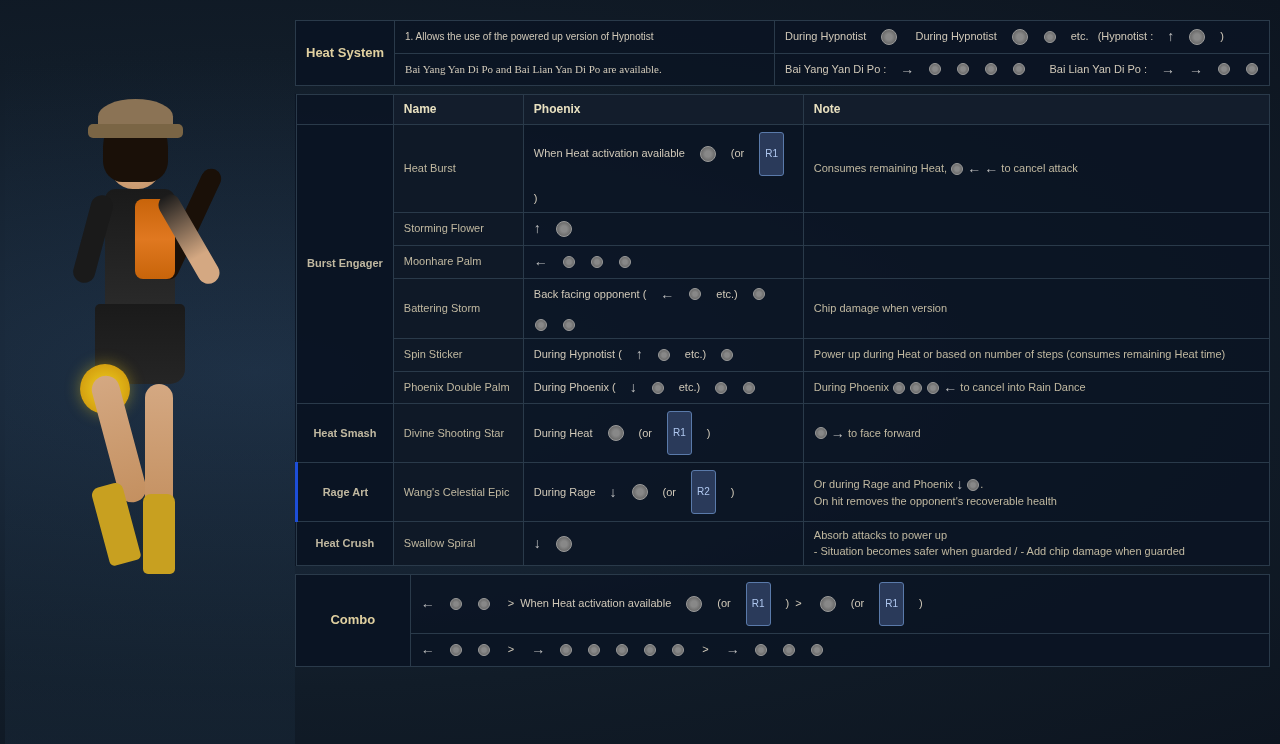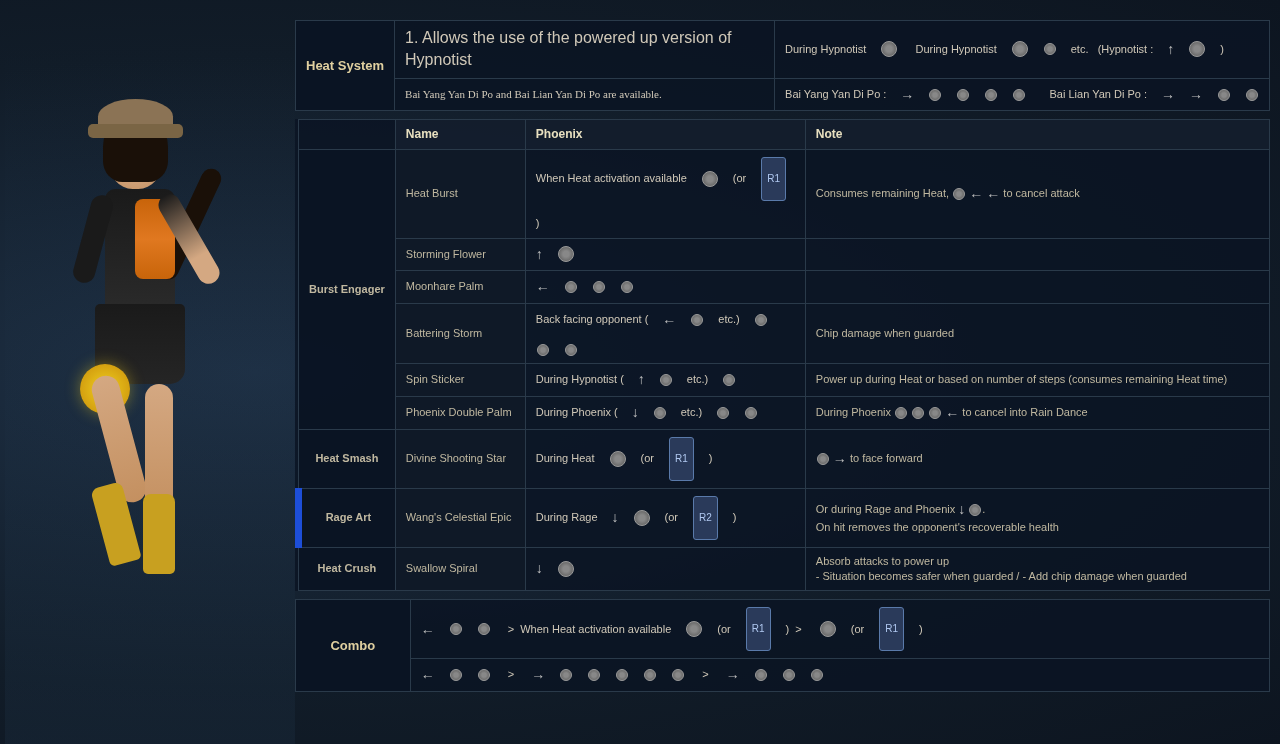--- a/index.html
+++ b/index.html
@@ -279,21 +279,21 @@
       vertical-align: middle;
     }
 
     .arrow {
       font-size: 14px;
       vertical-align: middle;
       color: #c0c0c0;
     }
 
     .rage-art-row > td:first-child {
-      border-left: 7px solid #1d4ed8;
+      border-left: 3px solid #1d4ed8;
     }
 
     .combo-section .combo-label {
       font-size: 13px;
       font-weight: bold;
       color: #e0d0a0;
       text-align: center;
       padding: 8px 12px;
       margin-top: 16px;
     }
@@ -333,21 +333,21 @@
     </div>
   </div>
 </div>
 
 <div class="main-content">
 
   <table class="info-table">
     <tbody>
       <tr>
         <td class="section-label heat-system-label" rowspan="2">Heat System</td>
-        <td style="width:380px; font-size:16px;">
+        <td style="width:380px; font-size:10px;">
           1. Allows the use of the powered up version of Hypnotist
         </td>
         <td>
           <span class="cmd-text">
             During Hypnotist
             <span class="btn-circle"></span>
             &nbsp;During Hypnotist
             <span class="btn-circle"></span>
             <span class="btn-circle-sm"></span>
             etc. &nbsp; (Hypnotist :
@@ -439,21 +439,21 @@
           <span class="cmd-text">
             Back facing opponent (
             <span class="arrow">←</span>
             <span class="btn-circle-sm"></span>
             etc.)
             <span class="btn-circle-sm"></span>
             <span class="btn-circle-sm"></span>
             <span class="btn-circle-sm"></span>
           </span>
         </td>
-        <td class="note-text">Chip damage when guarded</td>
+        <td class="note-text">Chip damage when version</td>
       </tr>
 
       <tr class="row-data">
         <td class="col-name">Spin Sticker</td>
         <td>
           <span class="cmd-text">
             During Hypnotist (
             <span class="arrow">↑</span>
             <span class="btn-circle-sm"></span>
             etc.)

